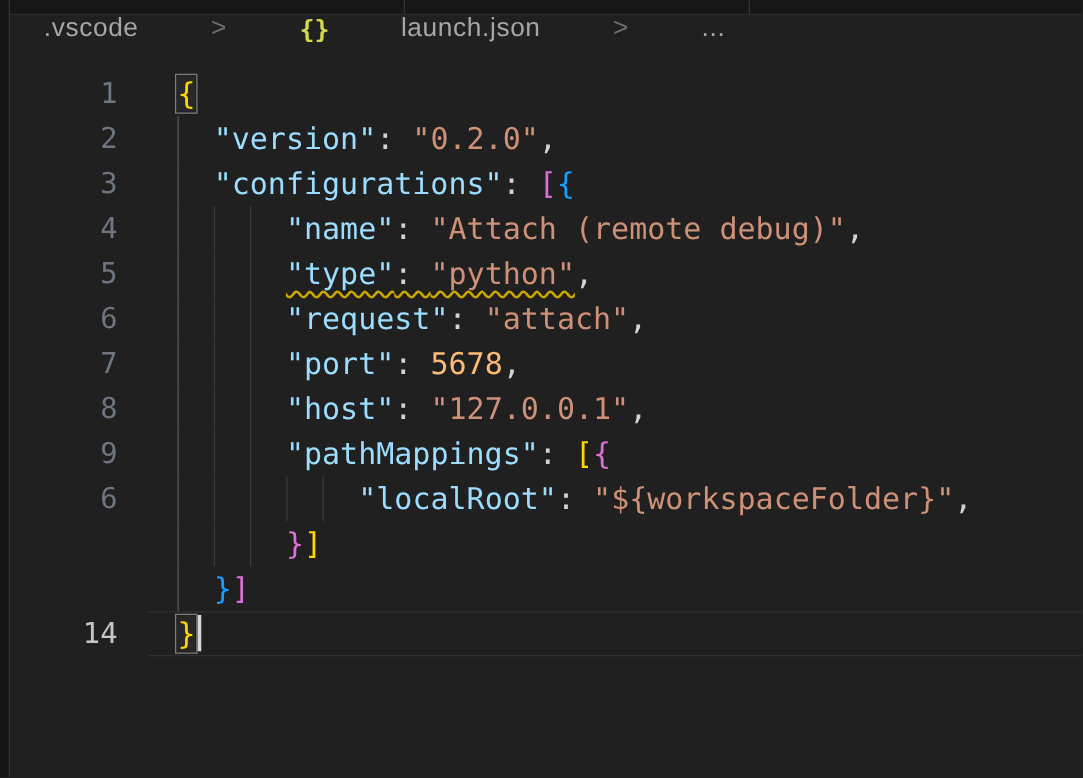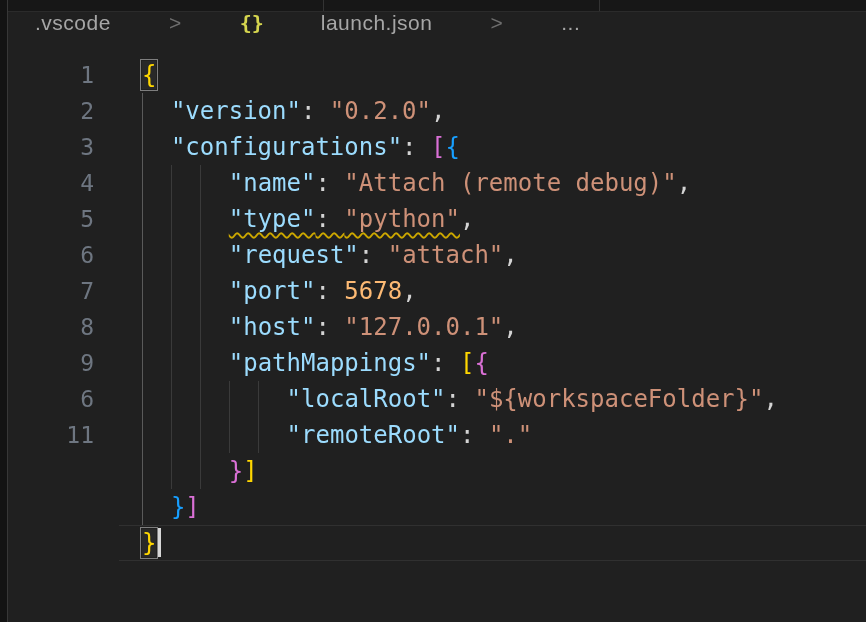--- a/index.html
+++ b/index.html
@@ -134,34 +134,26 @@
         <div class="guide" style="left: 199.84px;"></div>
         <div class="guide" style="left: 228.76px;"></div>
         <div class="guide" style="left: 257.68px;"></div>
         <div class="lnum">6</div>
         <div class="ltext" style="left: 286.6px;"><span class="tk-key">"localRoot"</span><span class="tk-pun">: </span><span class="tk-str">"${workspaceFolder}"</span><span class="tk-pun">,</span></div>
       </div>
       <div class="row">
         <div class="guide g0" style="left: 142px;"></div>
         <div class="guide" style="left: 170.92px;"></div>
         <div class="guide" style="left: 199.84px;"></div>
-        <div class="guide" style="left: 228.76px;"></div>
-        <div class="guide" style="left: 257.68px;"></div>
-        <div class="lnum">11</div>
-        <div class="ltext" style="left: 286.6px;"><span class="tk-key">"remoteRoot"</span><span class="tk-pun">: </span><span class="tk-str">"."</span></div>
-      </div>
-      <div class="row">
-        <div class="guide g0" style="left: 142px;"></div>
-        <div class="guide" style="left: 170.92px;"></div>
-        <div class="guide" style="left: 199.84px;"></div>
         <div class="ltext" style="left: 228.76px;"><span class="tk-b2">}</span><span class="tk-b1">]</span></div>
       </div>
       <div class="row">
         <div class="guide g0" style="left: 142px;"></div>
         <div class="ltext" style="left: 170.92px;"><span class="tk-b3">}</span><span class="tk-b2">]</span></div>
       </div>
       <div class="row">
         <div class="cur-line"></div>
+        <div class="lnum active">14</div>
         <div class="ltext" style="left: 142px;"><span class="tk-b1 match-box">}</span><span class="cursor"></span></div>
       </div>
     </div>
 
 </div>
 
 </body></html>

